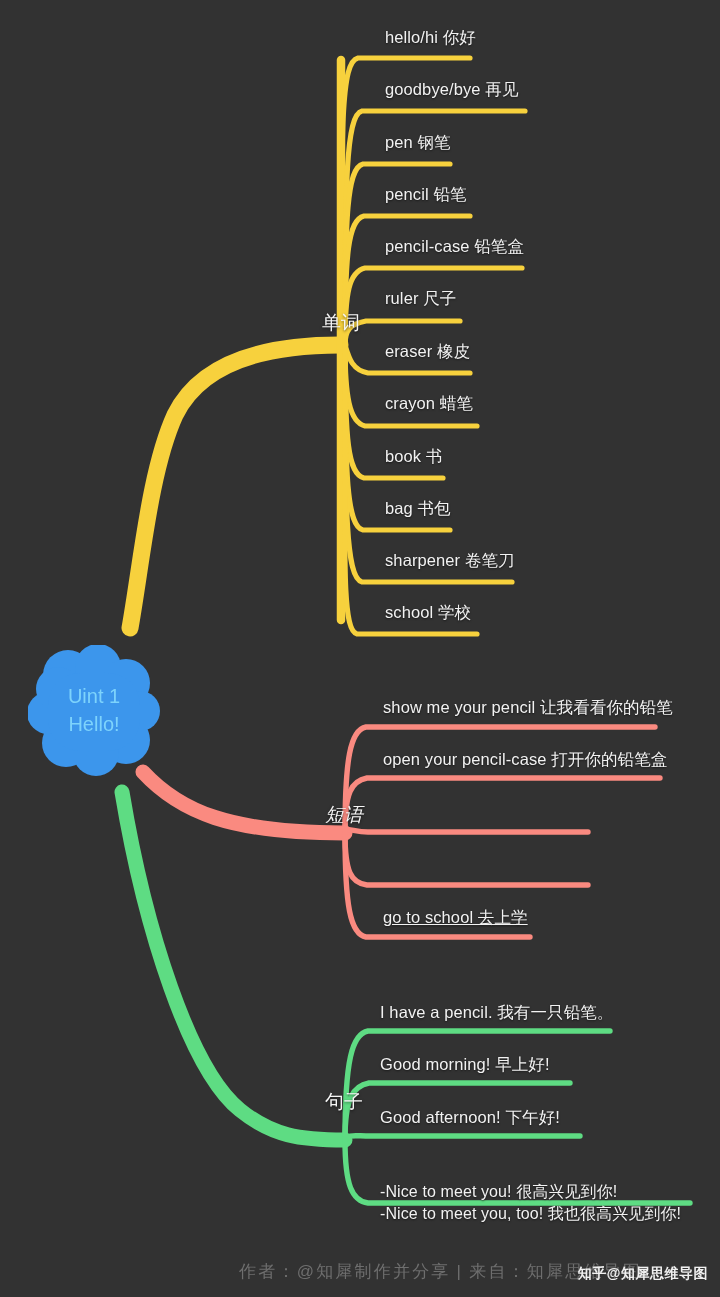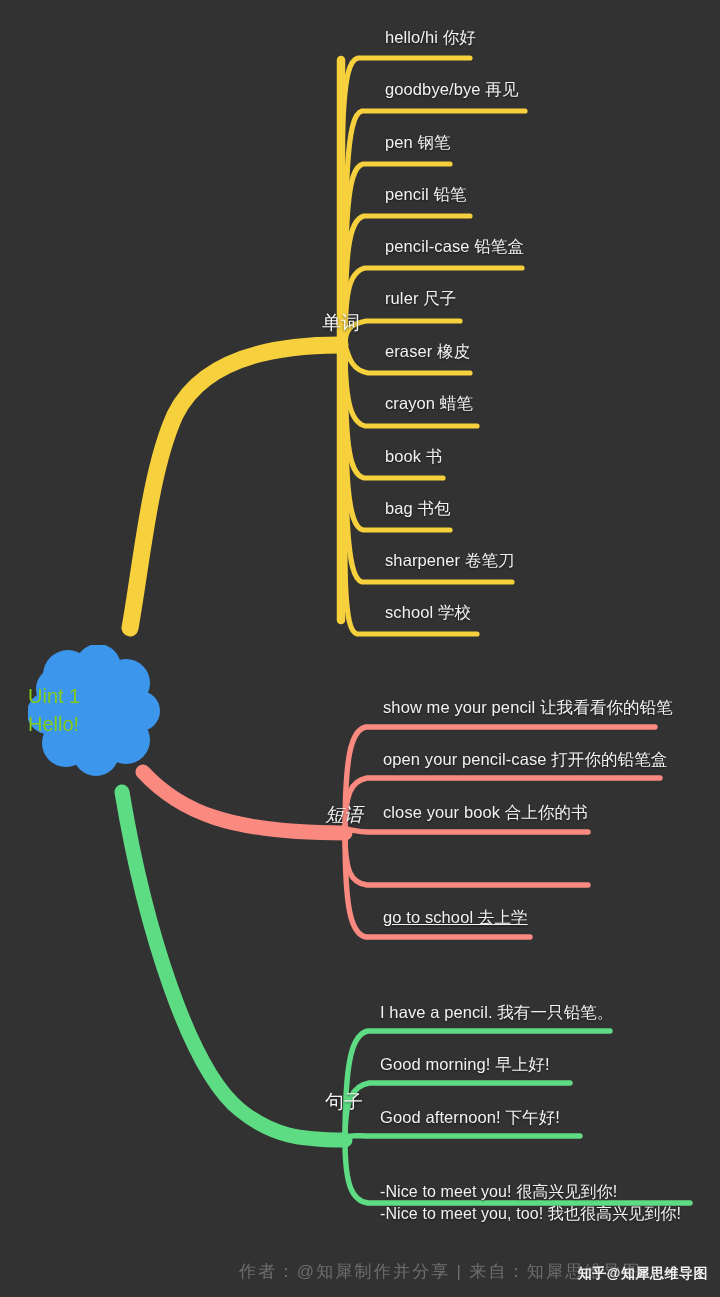--- a/index.html
+++ b/index.html
@@ -60,23 +60,23 @@
   }
   .root-node svg { display: block; width: 132px; height: 132px; }
   .root-text {
     position: absolute;
     left: 0;
     top: 0;
     width: 132px;
     height: 132px;
     display: flex;
     flex-direction: column;
-    align-items: flex-start;
+    align-items: center;
     justify-content: center;
-    color: #84cc16;
+    color: #7dd3fc;
     font-size: 20px;
     line-height: 1.38;
     text-align: center;
     pointer-events: none;
   }
   .footer {
     position: absolute;
     left: 0;
     bottom: 14px;
     width: 642px;
@@ -182,21 +182,20 @@
   <div class="leaf-label" style="left:385px; top:288px;">ruler 尺子</div>
   <div class="leaf-label" style="left:385px; top:341px;">eraser 橡皮</div>
   <div class="leaf-label" style="left:385px; top:393px;">crayon 蜡笔</div>
   <div class="leaf-label" style="left:385px; top:446px;">book 书</div>
   <div class="leaf-label" style="left:385px; top:498px;">bag 书包</div>
   <div class="leaf-label" style="left:385px; top:550px;">sharpener 卷笔刀</div>
   <div class="leaf-label" style="left:385px; top:602px;">school 学校</div>
 
   <div class="leaf-label" style="left:383px; top:697px;">show me your pencil 让我看看你的铅笔</div>
   <div class="leaf-label" style="left:383px; top:749px;">open your pencil-case 打开你的铅笔盒</div>
-  <div class="leaf-label" style="left:383px; top:802px;">close your book 合上你的书</div>
   <div class="leaf-label" style="left:383px; top:907px;text-decoration:underline;">go to school 去上学</div>
 
   <div class="leaf-label" style="left:380px; top:1002px;">I have a pencil. 我有一只铅笔。</div>
   <div class="leaf-label" style="left:380px; top:1054px;">Good morning! 早上好!</div>
   <div class="leaf-label" style="left:380px; top:1107px;">Good afternoon! 下午好!</div>
   <div class="leaf-label two-line" style="left:380px; top:1157px;">
     <div>-Nice to meet you! 很高兴见到你!</div>
     <div>-Nice to meet you, too! 我也很高兴见到你!</div>
   </div>
 

